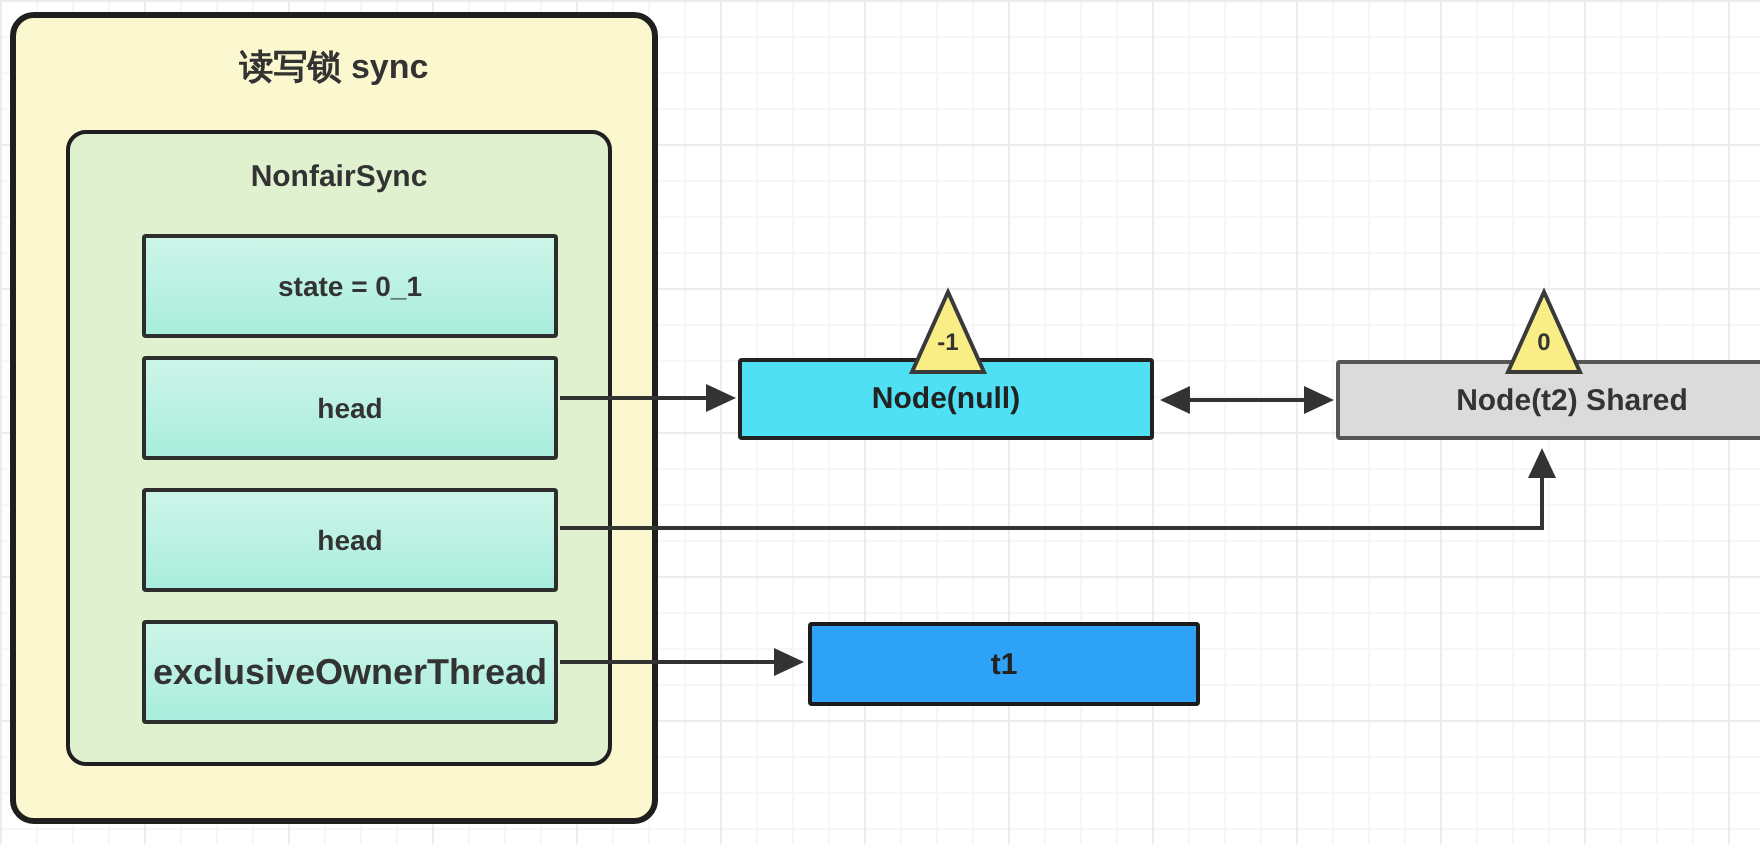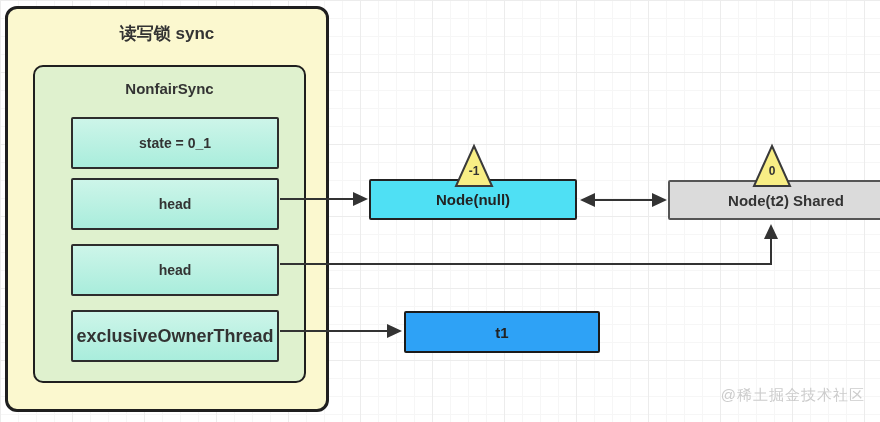--- a/index.html
+++ b/index.html
@@ -105,14 +105,13 @@
       <polygon points="667,200 652,193 652,207" stroke="none"></polygon>
 
       <polyline points="280,264 771,264 771,237" fill="none"></polyline>
       <polygon points="771,224 764,239 778,239" stroke="none"></polygon>
 
       <line x1="280" y1="331" x2="389" y2="331"></line>
       <polygon points="402,331 387,324 387,338" stroke="none"></polygon>
     </g>
   </svg>
 
-  <div class="watermark">@稀土掘金技术社区</div>
 </div>
 
 </body></html>

